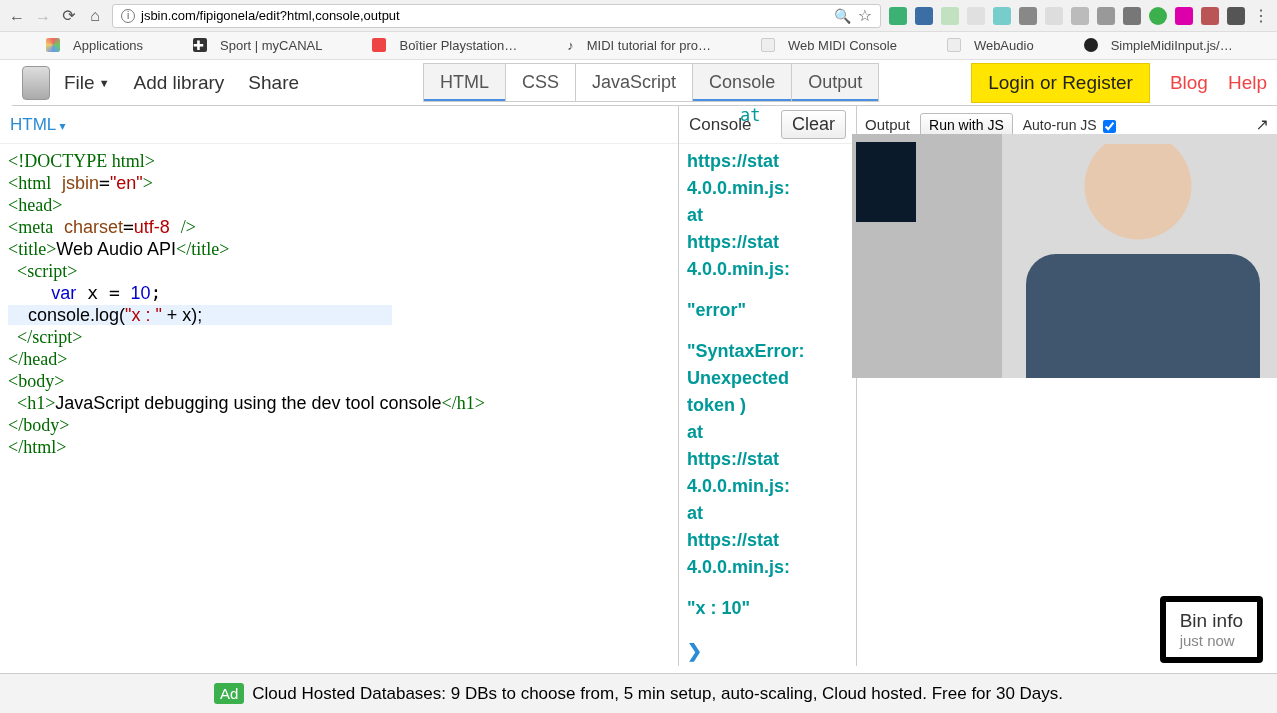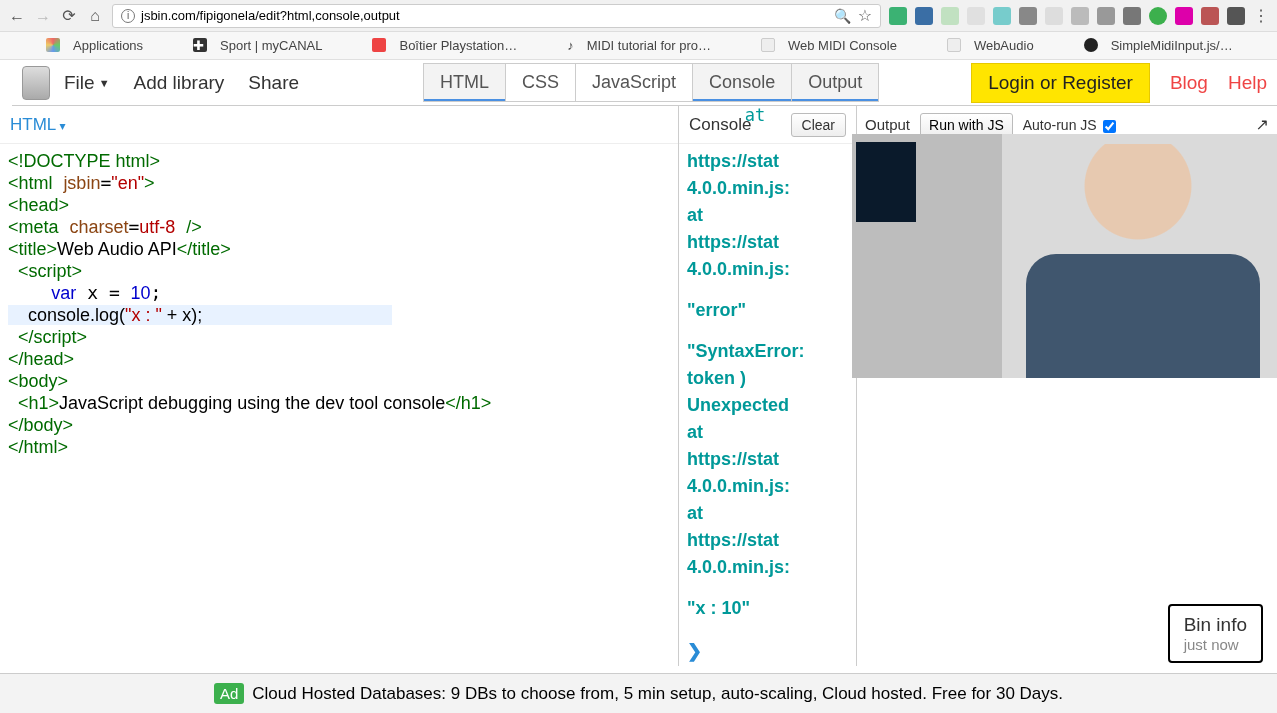--- a/index.html
+++ b/index.html
@@ -36,42 +36,42 @@
 
 
 .panels { display:flex; height:560px; position:relative;}
 .panel-html { flex:1; border-right:1px solid #ccc; display:flex; flex-direction:column; min-width:0;}
 .panel-console { width:178px; border-right:1px solid #ccc; display:flex; flex-direction:column; overflow:hidden;}
 .panel-output { flex:0 0 420px; display:flex; flex-direction:column; position:relative;}
 
 .panel-hdr { height:38px; display:flex; align-items:center; padding:0 10px; font-size:17px; color:#2a8cd6; border-bottom:1px solid #eee;}
 .panel-hdr .dd::after{content:" ▾"; font-size:12px;}
 .panel-console .panel-hdr{ color:#333; justify-content:space-between;}
-.clearbtn{ font-size:14px; border:1px solid #bbb; background:linear-gradient(#fff,#eee); padding:3px 10px; border-radius:3px; color:#333;}
+.clearbtn{ font-size:18px; border:1px solid #bbb; background:linear-gradient(#fff,#eee); padding:3px 10px; border-radius:3px; color:#333;}
 .output-hdr { height:38px; display:flex; align-items:center; padding:0 8px; gap:10px; border-bottom:1px solid #eee; font-size:15px; color:#333;}
 .runbtn{ border:1px solid #bbb; background:linear-gradient(#fff,#eee); padding:3px 8px; border-radius:3px; font-size:14px;}
 .auto{ display:flex; align-items:flex-end; gap:6px; font-size:14px;}
 .pop{ margin-left:auto; font-size:16px;}
 
 .code { padding:6px 8px; font-family:Menlo,Consolas,monospace; font-size:18px; line-height:22px; white-space:pre; color:#000; overflow:auto;}
-.tg{color:#006a00;} .an{color:#8b4513;} .st{color:#b30000;} .kw{color:#0000cd;} .nm{color:#0000cd;}
+.tg{color:#006a00;font-family:Liberation Serif, serif;} .an{color:#8b4513;} .st{color:#b30000;} .kw{color:#0000cd;} .nm{color:#0000cd;}
 .cline{background:#e8f2ff;}
 
 .console-body{ flex:1; padding:4px 8px; font-family:Menlo,Consolas,monospace; font-size:18px; line-height:27px; overflow:hidden;font-weight:bold;}
 .cstr{color:#009999;}
 .prompt{ color:#2a8cd6; font-weight:bold; font-size:18px; padding:4px 8px;}
 
 .video { position:absolute; top:134px; right:0; width:425px; height:244px; background:#111; display:flex;}
 .vleft{ width:150px; background:#bdbdbd;}
 .vright{ flex:1; background:#dadada; position:relative;}
 .poster{position:absolute; top:8px; left:4px; width:60px; height:80px; background:#0a1a2b;}
 .head{position:absolute; left:76px; top:10px; width:120px; height:140px; background:radial-gradient(circle at 50% 30%, #e7c9b0 46%, transparent 47%);}
 .body2{position:absolute; left:24px; top:120px; width:234px; height:124px; background:#40566e; border-radius:30px 30px 0 0;}
 
-.bininfo{ position:absolute; right:14px; bottom:50px; border:2px solid #000000; background:#fff; padding:8px 14px; border-radius:4px;}
+.bininfo{ position:absolute; right:14px; bottom:50px; border:6px solid #000000; background:#fff; padding:8px 14px; border-radius:4px;}
 .bininfo .t{font-size:19px; color:#333;} .bininfo .s{font-size:15px; color:#888;}
 
 .ad{ position:absolute; bottom:0; left:0; right:0; height:40px; background:#f3f3f3; border-top:1px solid #ccc; display:flex; align-items:center; justify-content:center; gap:8px; font-size:17px;}
 .adbox{background:#3cb04d; color:#fff; padding:2px 6px; border-radius:3px; font-size:15px;}
 </style>
 </head>
 <body>
 
 <div class="chrome-bar">
   <div class="nav-btn">←</div>
@@ -206,22 +206,22 @@
     <div class="console-body">
 <div class="cstr">https://stat</div>
 <div class="cstr">4.0.0.min.js:</div>
 <div class="cstr">    at</div>
 <div class="cstr">https://stat</div>
 <div class="cstr">4.0.0.min.js:</div>
 <div style="height:14px"></div>
 <div class="cstr">"error"</div>
 <div style="height:14px"></div>
 <div class="cstr">"SyntaxError:</div>
+<div class="cstr">  Unexpected</div>
 <div class="cstr">token )</div>
-<div class="cstr">  Unexpected</div>
 <div class="cstr">    at</div>
 <div class="cstr">https://stat</div>
 <div class="cstr">4.0.0.min.js:</div>
 <div class="cstr">    at</div>
 <div class="cstr">https://stat</div>
 <div class="cstr">4.0.0.min.js:</div>
 <div style="height:14px"></div>
 <div class="cstr">"x : 10"</div>
     </div>
     <div class="prompt">❯</div>

